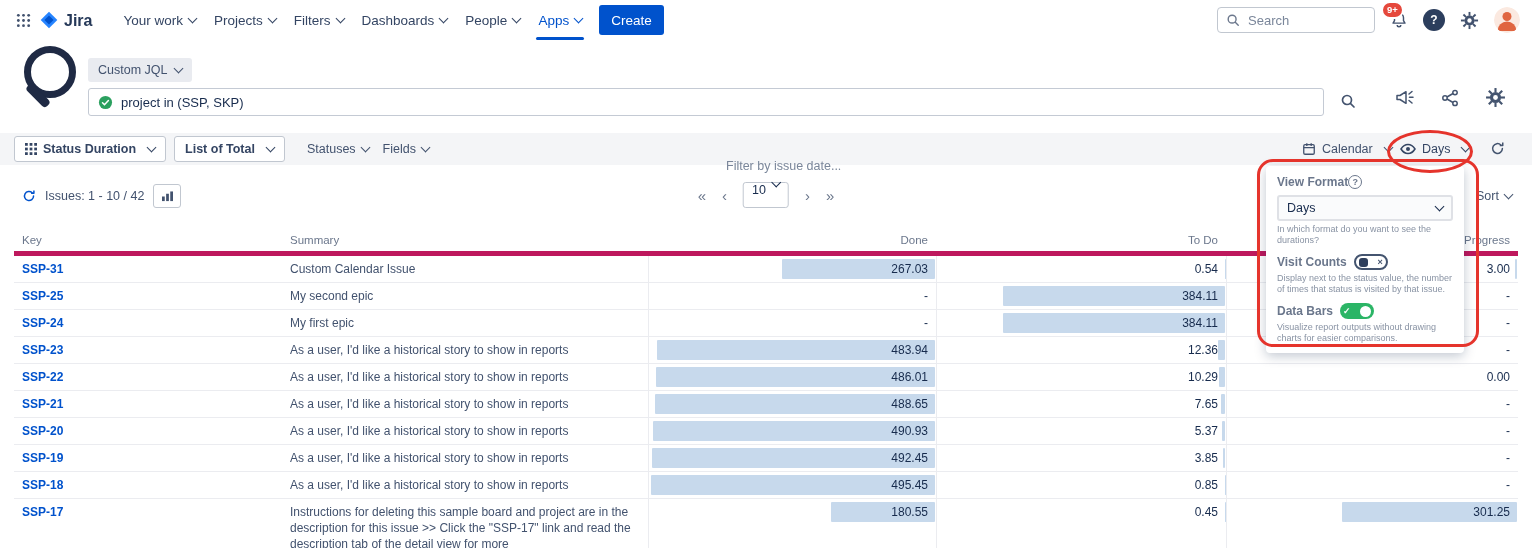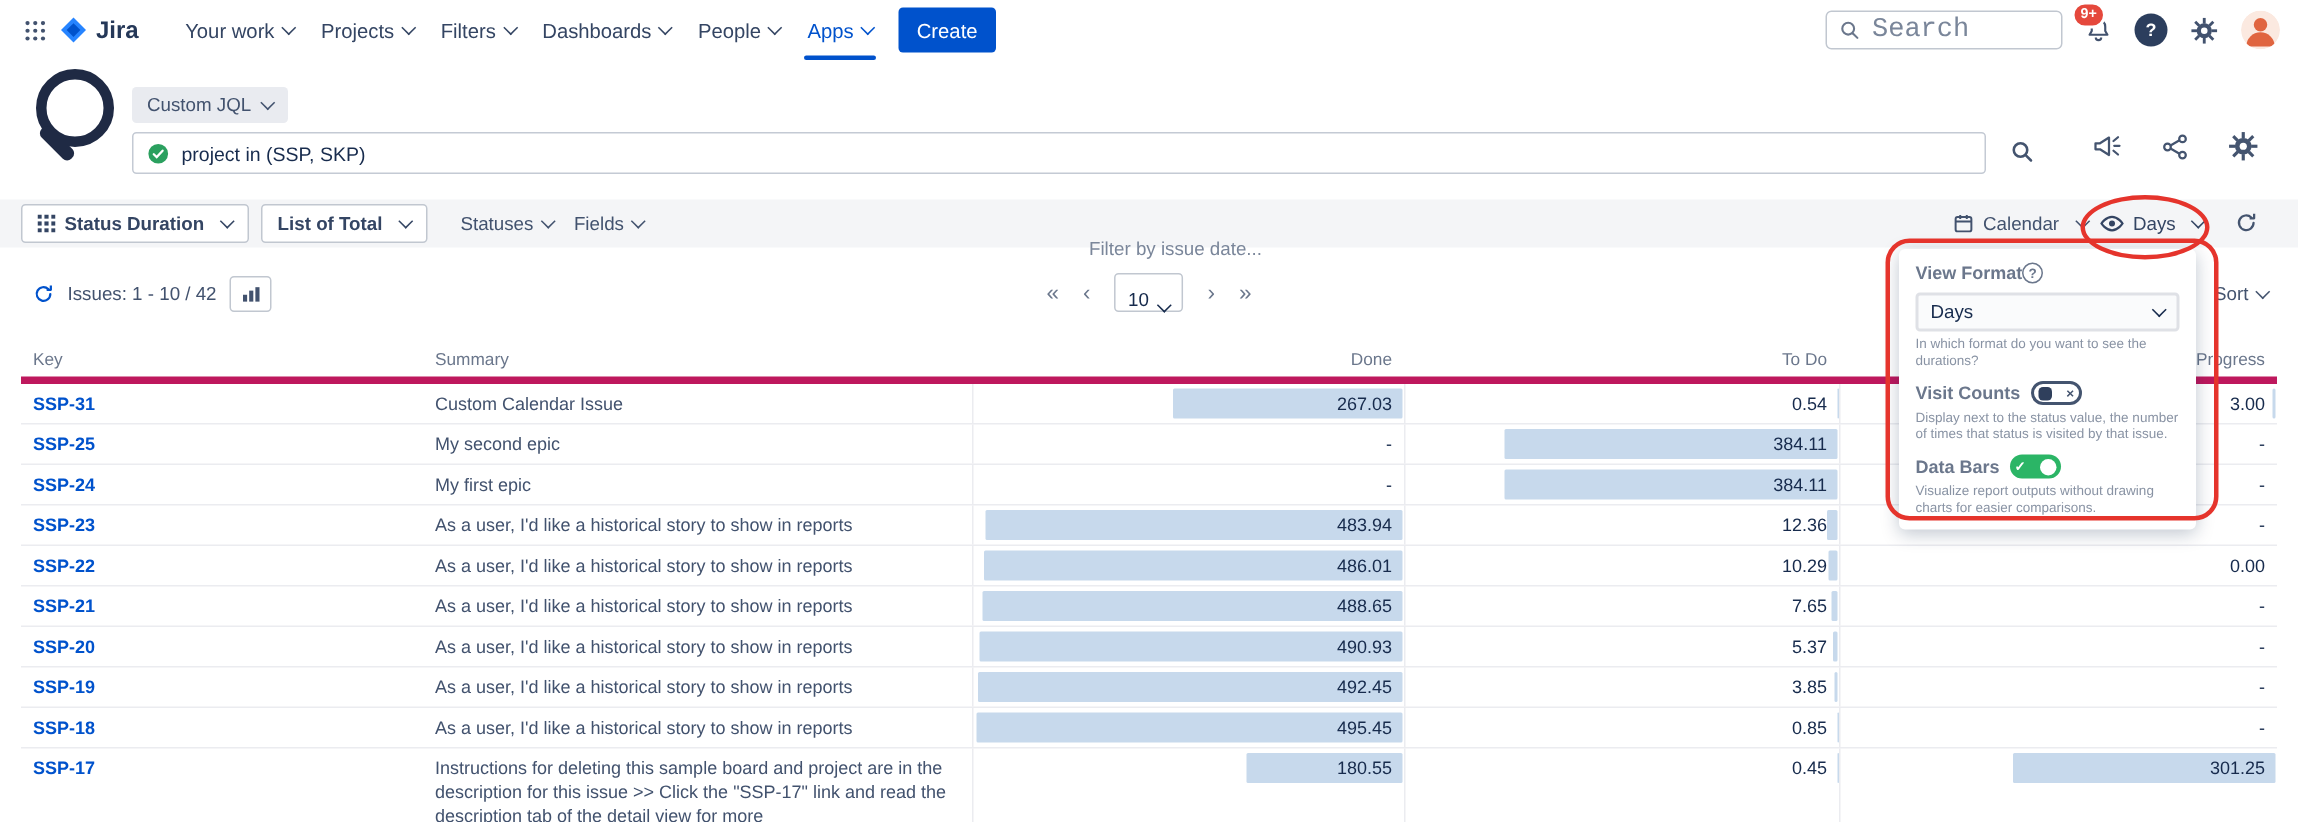--- a/index.html
+++ b/index.html
@@ -19,21 +19,21 @@
   .nav-item.active{color:#0052CC}
   .nav-item.active::after{content:"";position:absolute;left:7px;right:7px;bottom:0;height:3px;
             background:#0052CC;border-radius:2px}
   .chev{width:6px;height:6px;border-right:1.6px solid currentColor;border-bottom:1.6px solid currentColor;
         display:inline-block;transform:rotate(45deg);margin-left:6px;margin-top:-4px}
   .create-btn{background:#0052CC;color:#fff;border:none;border-radius:3px;height:30px;padding:0 12px;
         font-size:13.5px;font-weight:500;margin-left:8px;font-family:inherit;cursor:pointer}
   .topnav-right{margin-left:auto;display:flex;align-items:center;gap:15px}
   .search-box{display:flex;align-items:center;border:1px solid #C1C7D0;border-radius:4px;height:26px;
         width:158px;padding:0 8px;gap:6px;background:#fff;box-sizing:border-box;color:#7A869A}
-  .search-box input{border:none;outline:none;width:100%;font-size:18px;font-family:Liberation Mono, monospace;color:#172B4D;background:transparent}
+  .search-box input{border:none;outline:none;width:100%;font-size:13px;font-family:Liberation Sans, sans-serif;color:#172B4D;background:transparent}
   .search-box input::placeholder{color:#7A869A}
   .bell-wrap{position:relative;cursor:pointer}
   .badge{position:absolute;top:-10px;left:-9px;background:#E5483C;color:#fff;font-size:9.5px;font-weight:700;
         border-radius:9px;padding:2px 4px;border:2px solid #fff;line-height:1}
   .help-circle{width:22px;height:22px;border-radius:50%;background:#2C3E5D;color:#fff;display:flex;
         align-items:center;justify-content:center;font-size:12px;font-weight:700;cursor:pointer}
   .icon-btn{cursor:pointer}
   .avatar{width:26px;height:26px;border-radius:50%;overflow:hidden;cursor:pointer}
 
   
@@ -62,21 +62,21 @@
   .tb-days{position:absolute;left:1400px;top:0;height:32px;display:flex;align-items:center;gap:6px;font-size:12.5px;
         color:#344563;font-weight:500;cursor:pointer}
   .tb-sync{position:absolute;left:1490px;top:8px;cursor:pointer}
 
   
   .results-left{position:absolute;left:22px;top:184px;display:flex;align-items:center;gap:9px;font-size:12.5px;color:#42526E}
   .chart-btn{border:1px solid #C1C7D0;border-radius:3px;height:22px;width:26px;display:flex;align-items:center;
         justify-content:center;background:#fff;cursor:pointer}
   .pagination{position:absolute;top:182px;left:50%;transform:translateX(-50%);display:flex;align-items:center;gap:16px;color:#6B778C}
   .page-nav{font-size:15px;cursor:pointer;line-height:1}
-  .page-size{border:1px solid #C1C7D0;border-radius:3px;height:24px;display:flex;align-items:flex-end;padding:0 8px;
+  .page-size{border:1px solid #C1C7D0;border-radius:3px;height:24px;display:flex;align-items:flex-start;padding:0 8px;
         font-size:12.5px;gap:1px;background:#fff;color:#172B4D;cursor:pointer}
   .sort{position:absolute;left:1476px;top:189px;display:flex;align-items:center;font-size:12.5px;color:#44546F;cursor:pointer}
 
   
   .table{position:absolute;top:229px;left:14px;width:1504px}
   .t-head,.t-row{display:grid;grid-template-columns:268px 366px 288px 290px 1fr}
   .t-head{border-bottom:5px solid #be185d}
   .t-hcell{padding:5px 8px;font-size:11.5px;color:#6B778C;cursor:pointer}
   .t-hcell.num{text-align:right}
   .t-row{border-bottom:1px solid #EBECF0}

